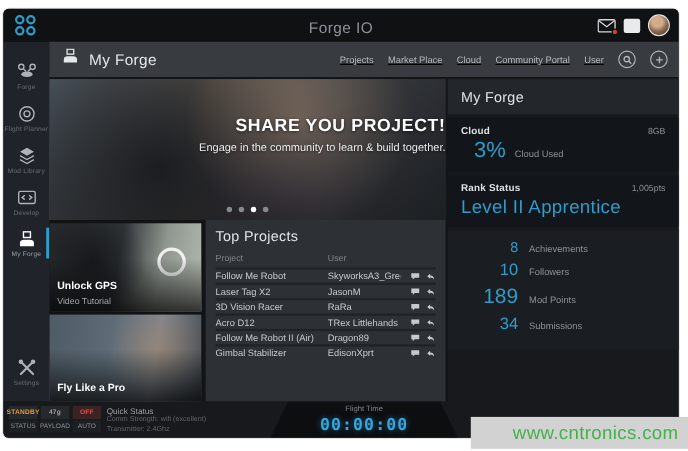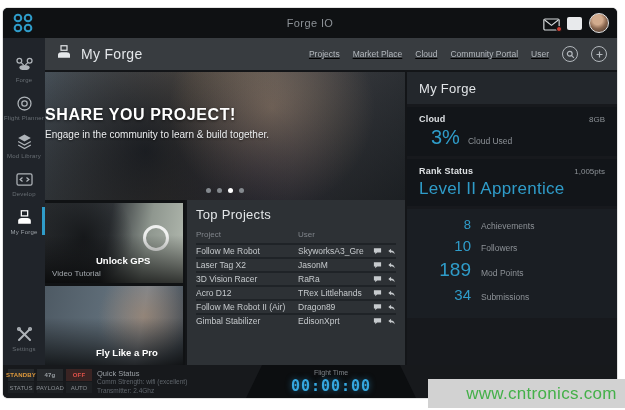--- a/index.html
+++ b/index.html
@@ -6,21 +6,21 @@
   html,body { width:625px; height:410px; background:#ffffff; overflow:hidden;
               font-family:"Liberation Sans", sans-serif; }
   .window { position:absolute; left:3px; top:8px; width:614px; height:390px;
             background:#131518; border-radius:5px; overflow:hidden;
             box-shadow:0 0 0 1px #e3e3e3; }
 
   
   .topbar { position:absolute; left:0; top:0; right:0; height:30px; background:#0f1113; }
   .logo { position:absolute; left:9px; top:4px; width:22px; height:22px; }
   .app-title { position:absolute; left:0; right:0; top:9px; text-align:center;
-               font-size:11px; color:#8d9297; letter-spacing:.4px; }
+               font-size:14px; color:#8d9297; letter-spacing:.4px; }
   .top-icons { position:absolute; right:8px; top:0; height:30px; display:flex; align-items:center; gap:7px; }
   .envelope-wrap { position:relative; width:17px; height:13px; }
   .envelope-wrap .dot { position:absolute; right:-2px; bottom:-2px; width:6px; height:6px;
                         border-radius:50%; background:#d23f33; border:1px solid #0f1113; }
   .menu-btn { width:15px; height:13px; background:#e8eaec; border-radius:2px; padding:3px 2px; }
   .menu-btn .lines { width:100%; height:100%;
       background:repeating-linear-gradient(#2b2e31 0 1.6px, transparent 1.6px 3.4px); }
   .avatar { width:20px; height:20px; border-radius:50%; border:1px solid #e2e4e6;
             background:radial-gradient(circle at 42% 32%, #d2ab8d 0 30%, #8a6750 55%, #3d3027 100%); }
 
@@ -53,42 +53,42 @@
 
   
   .hero { position:absolute; left:42px; top:64px; width:360px; height:128px; overflow:hidden;
           background:
             radial-gradient(circle at 63% 28%, rgba(200,168,138,.6), transparent 42%),
             radial-gradient(circle at 28% 62%, rgba(25,30,38,.85), transparent 55%),
             radial-gradient(circle at 58% 75%, rgba(70,60,90,.5), transparent 40%),
             linear-gradient(105deg, #5e6a74 0%, #6f6357 38%, #4a4a4f 62%, #2e3338 100%); }
   .hero .shade { position:absolute; inset:0;
                  background:linear-gradient(rgba(10,12,14,.2), rgba(10,12,14,.5)); }
-  .hero .hero-inner { position:absolute; left:0; right:0; top:34px; text-align:left; }
+  .hero .hero-inner { position:absolute; left:0; right:0; top:34px; text-align:right; }
   .hero-title { font-size:16px; font-weight:bold; color:#ffffff; letter-spacing:.6px;
                 text-shadow:0 1px 3px rgba(0,0,0,.6); }
   .hero-sub { margin-top:5px; font-size:10px; color:#eceef0; text-shadow:0 1px 2px rgba(0,0,0,.6); }
   .dots { position:absolute; left:0; right:0; bottom:7px; display:flex; justify-content:center; gap:6px; }
   .dot { width:5px; height:5px; border-radius:50%; background:#84898e; cursor:pointer; }
   .dot.active { background:#ffffff; }
 
   
   .videos { position:absolute; left:42px; top:192px; width:140px; bottom:33px; background:#101214; }
   .vcard { position:absolute; left:0; right:2px; overflow:hidden; cursor:pointer; }
   .vcard1 { top:3px; height:80px;
             background:radial-gradient(circle at 28% 42%, rgba(20,22,24,.9), transparent 45%),
                        linear-gradient(100deg, #26292c 0%, #32363a 45%, #8f978f 72%, #b3bab0 100%); }
   .vcard2 { top:86px; bottom:0;
             background:radial-gradient(circle at 72% 38%, rgba(175,130,90,.45), transparent 42%),
                        linear-gradient(100deg, #4e5a64 0%, #5e6c77 40%, #7c8792 68%, #3f474f 100%); }
   .vcard .vshade { position:absolute; inset:0;
                    background:linear-gradient(rgba(0,0,0,0) 40%, rgba(0,0,0,.72)); }
   .play-ring { position:absolute; right:14px; top:22px; width:26px; height:26px; border-radius:50%;
                border:3px solid rgba(255,255,255,.85); }
-  .vtitle { position:absolute; left:7px; font-size:9.5px; font-weight:bold; color:#ffffff;margin-left:44px; }
+  .vtitle { position:absolute; left:7px; font-size:9.5px; font-weight:bold; color:#ffffff; }
   .vsub   { position:absolute; left:7px; font-size:8px; color:#a3a8ad; }
   .vcard1 .vtitle { bottom:17px; } .vcard1 .vsub { bottom:5px; }
   .vcard2 .vtitle { bottom:7px; }
 
   
   .projects { position:absolute; left:184px; top:192px; width:218px; bottom:33px; background:#2d3135;
               padding:7px 9px; }
   .projects .p-title { font-size:13px; color:#e3e6e8; letter-spacing:.3px; margin-bottom:6px; }
   .thead { display:flex; font-size:8px; color:#80858b; padding:2px 0 4px; }
   .trow { display:flex; align-items:center; height:14px; border-top:2px solid #1f2327;

